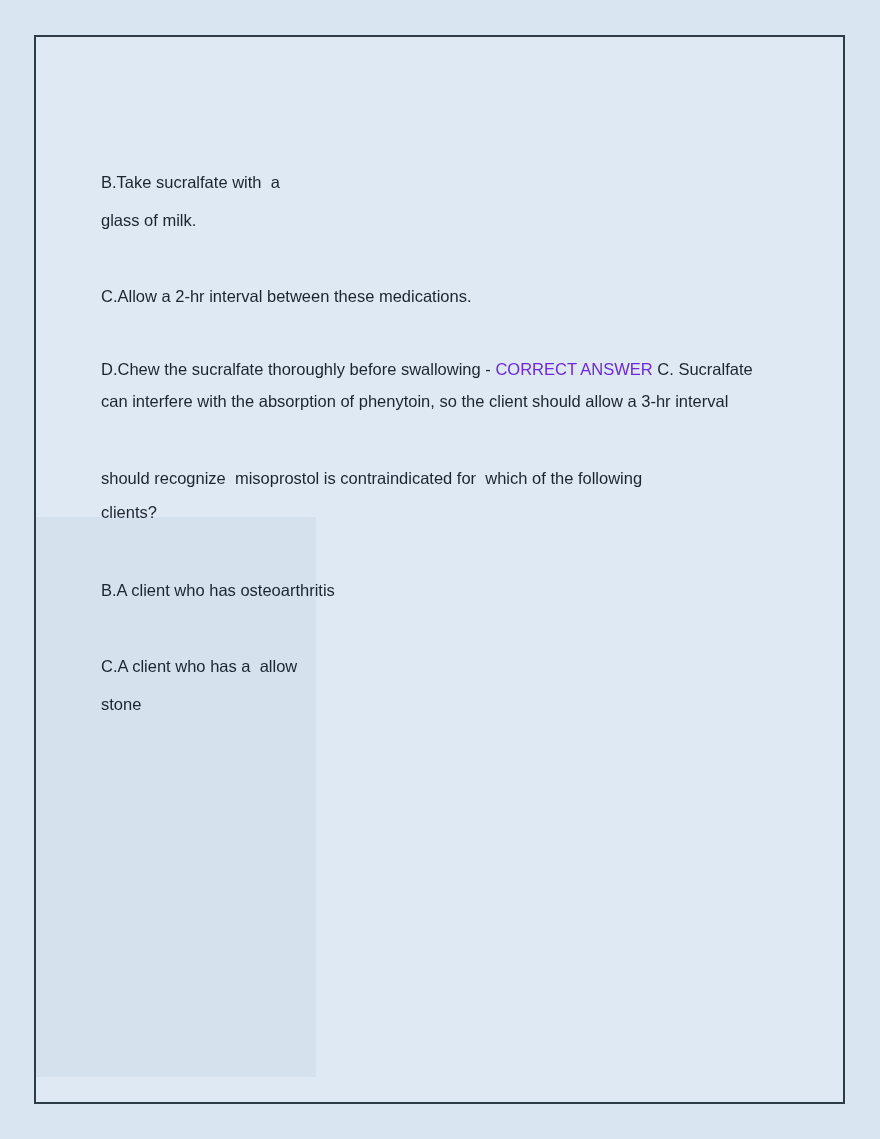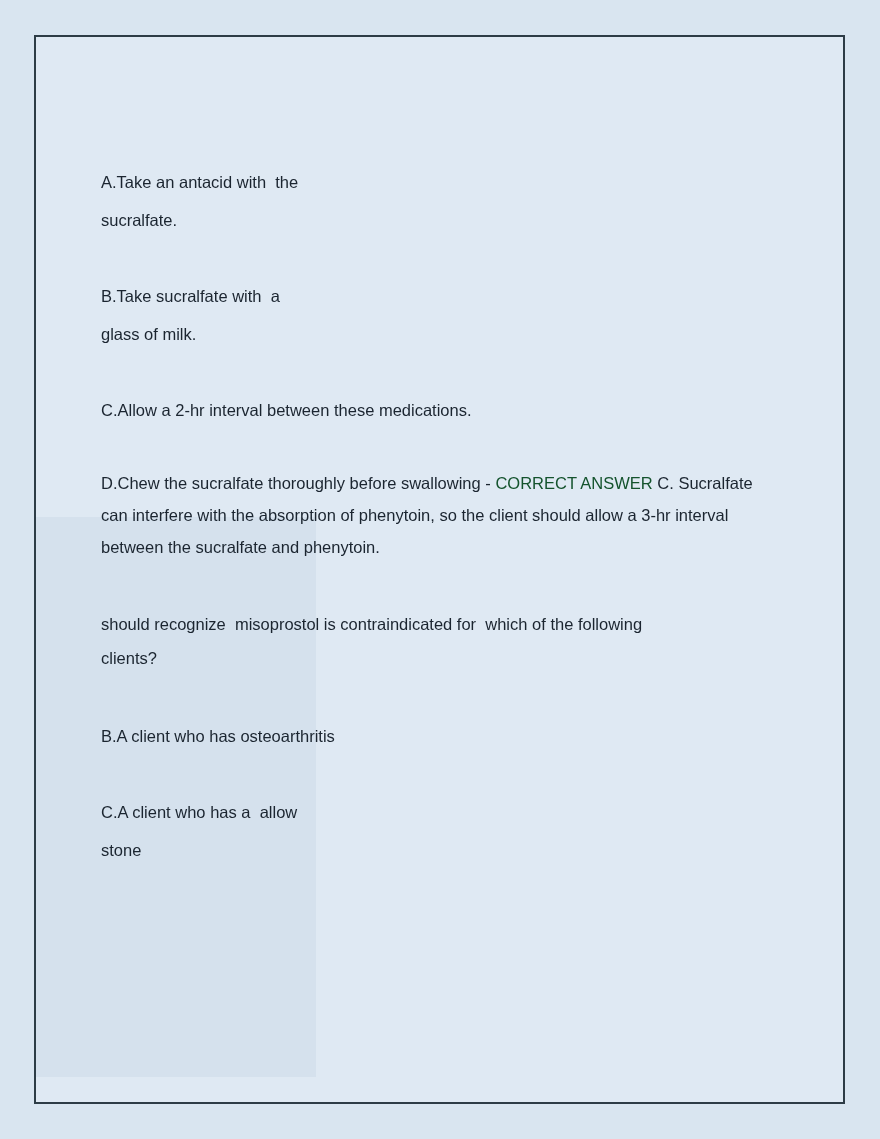--- a/index.html
+++ b/index.html
@@ -37,47 +37,42 @@
     margin: 0 0 38px 0;
     color: #1b2530;
     font-size: 16.5px;
   }
   .para.lh38 { line-height: 38px; }
   .para.lh32 { line-height: 32px; }
   .para.lh34 { line-height: 34px; }
   .para.mb44 { margin-bottom: 44px; }
   .para.mb42 { margin-bottom: 42px; }
   .line { white-space: pre; }
-  .marker-red { color: #14532d; }
+  .marker-red { color: #6d28d9; }
 </style>
 </head>
 <body>
 
 <div class="page">
 
   <div class="scan-band"></div>
 
-  <div class="para lh38">
-    <div class="line">A.Take an antacid with  the</div>
-    <div class="line">sucralfate.</div>
-  </div>
 
   <div class="para lh38">
     <div class="line">B.Take sucralfate with  a</div>
     <div class="line">glass of milk.</div>
   </div>
 
   <div class="para lh38">
     <div class="line">C.Allow a 2-hr interval between these medications.</div>
   </div>
 
   <div class="para lh32 mb44">
     <div class="line"><span>D.Chew the sucralfate thoroughly before swallowing - </span><span class="marker-red">CORRECT ANSWER</span><span> C. Sucralfate</span></div>
     <div class="line">can interfere with the absorption of phenytoin, so the client should allow a 3-hr interval</div>
-    <div class="line">between the sucralfate and phenytoin.</div>
   </div>
 
   <div class="para lh34 mb42">
     <div class="line">should recognize  misoprostol is contraindicated for  which of the following</div>
     <div class="line">clients?</div>
   </div>
 
 
   <div class="para lh38">
     <div class="line">B.A client who has osteoarthritis</div>

